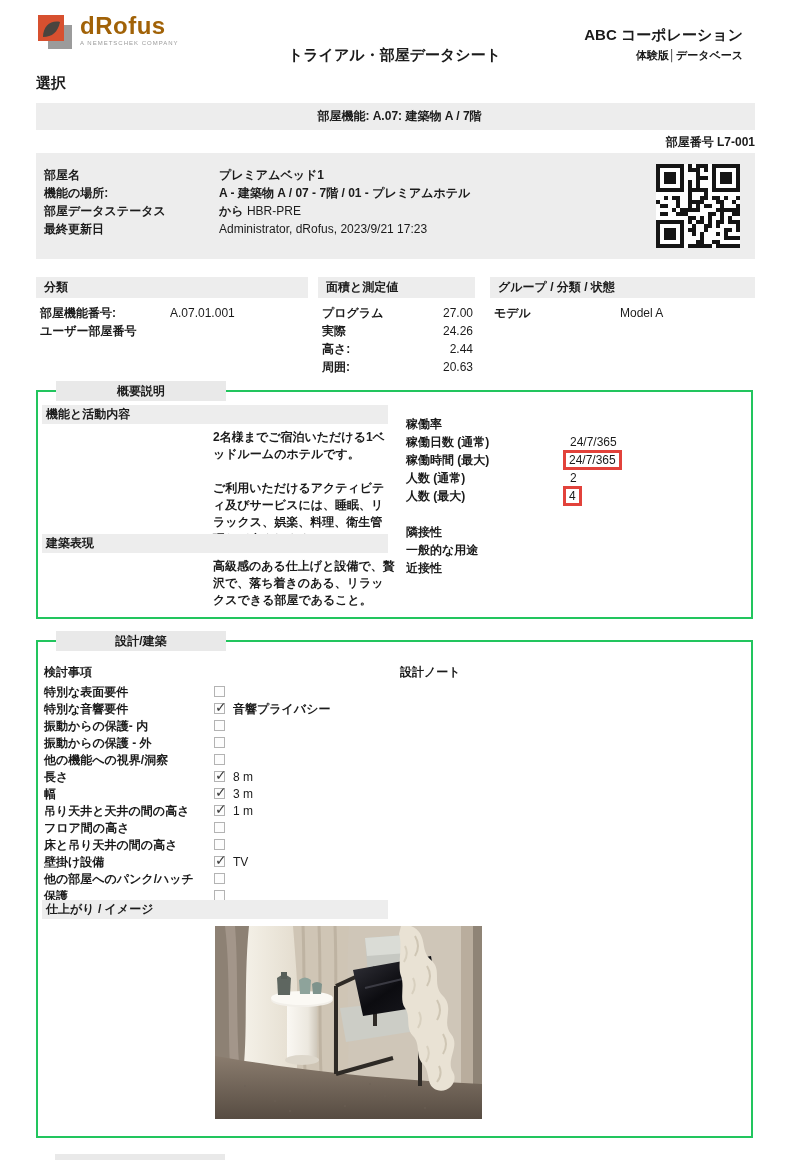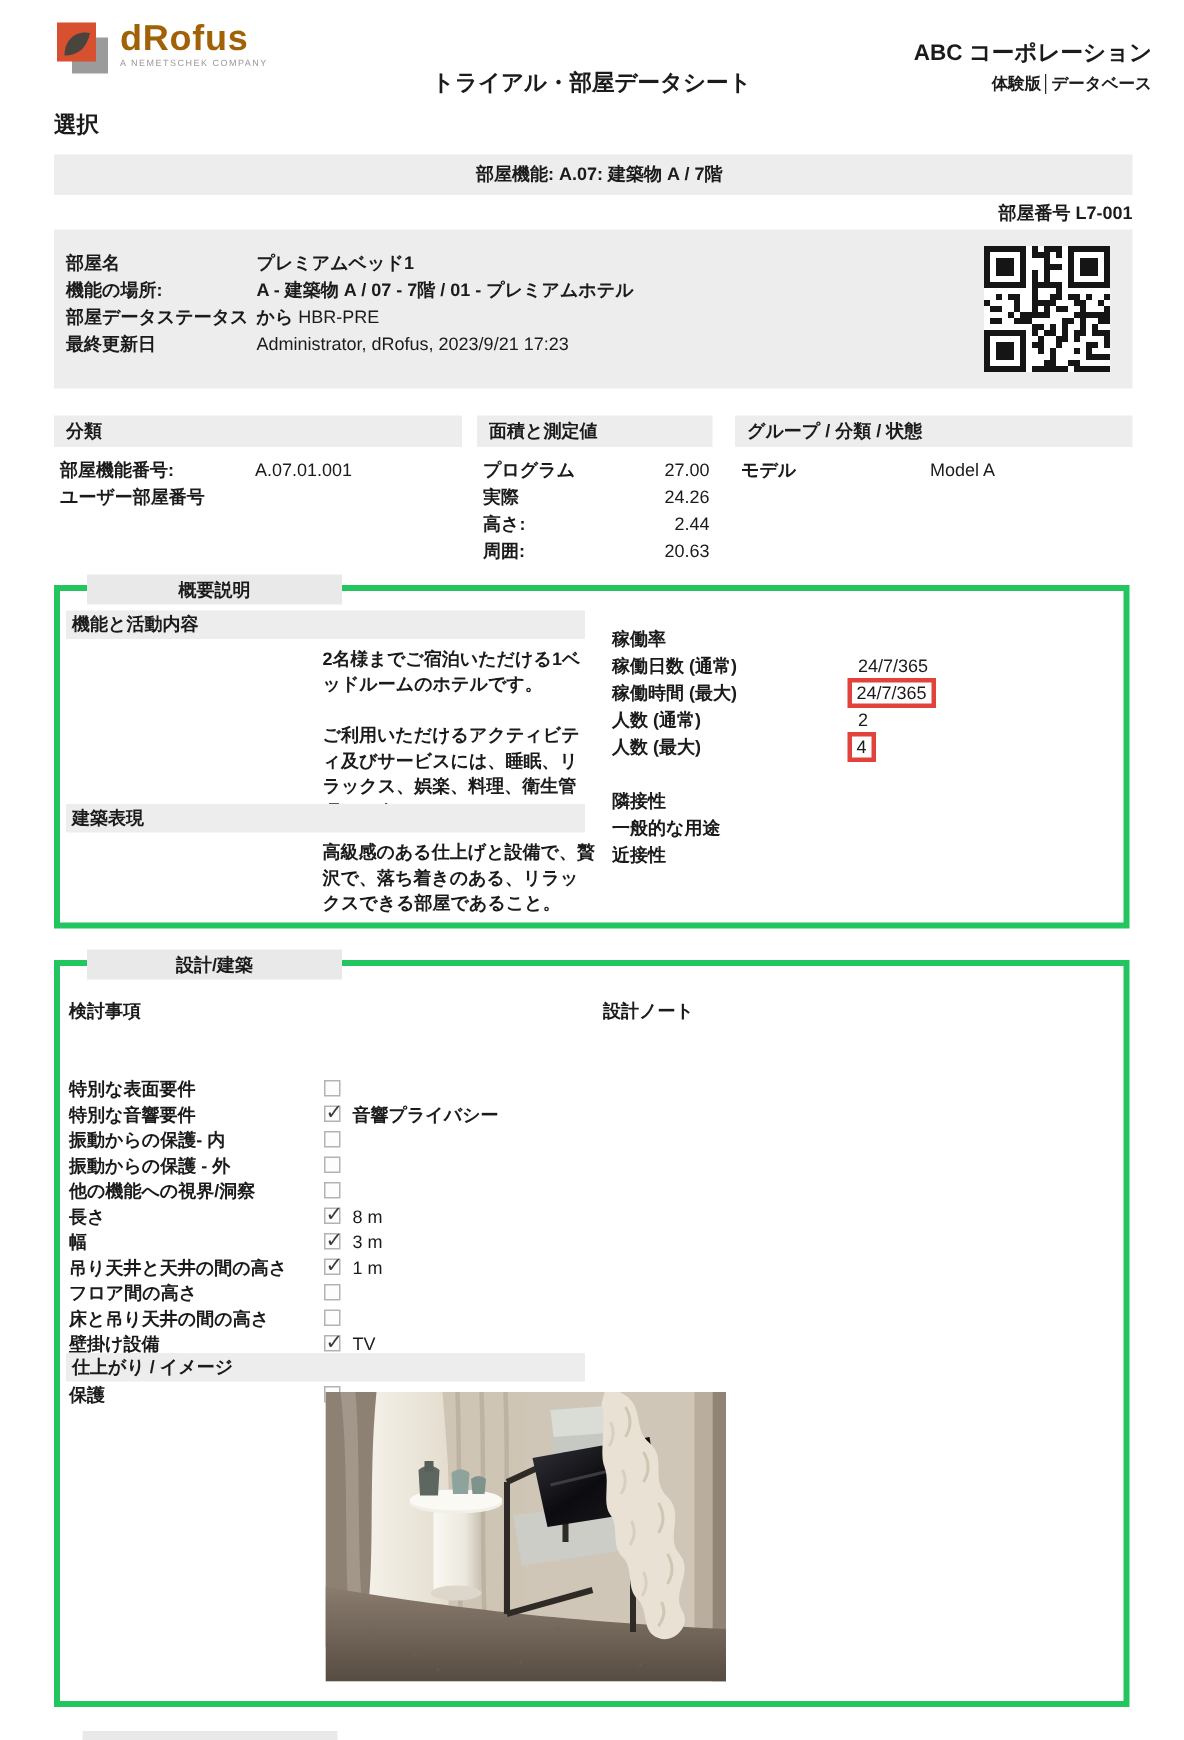--- a/index.html
+++ b/index.html
@@ -9,31 +9,31 @@
   .abs { position:absolute; }
   .b { font-weight:bold; }
   .bar { background:#ededed; font-weight:bold; font-size:12px; }
 
   
   .logo-wrap { left:36px; top:13px; display:flex; align-items:flex-start; }
   .logo-text { margin-left:6px; }
   .brand { font-size:24px; font-weight:bold; color:#a16207; line-height:26px; letter-spacing:0.5px; }
   .tagline { font-size:6px; color:#9a9a9a; letter-spacing:1px; margin-top:1px; }
   .doc-title { left:0; right:0; top:46px; text-align:center; font-size:15px; font-weight:bold; }
-  .org-block { right:21px; top:26px; text-align:right; }
+  .org-block { right:46px; top:26px; text-align:right; }
   .org-name { font-size:15px; font-weight:bold; }
   .org-sub { font-size:11px; font-weight:bold; margin-top:3px; }
 
   .select-heading { left:36px; top:74px; font-size:15px; font-weight:bold; }
   .function-bar { left:36px; top:103px; width:719px; height:27px; line-height:27px; padding-left:8px;text-align:center; }
   .room-number { right:34px; top:134px; font-size:12px; font-weight:bold; }
 
   
   .info-box { left:36px; top:153px; width:719px; height:106px; background:#ededed; padding:13px 0 0 8px; }
-  .info-row { display:flex; line-height:18px; }
+  .info-row { display:flex; line-height:18px;gap:48px; }
   .info-row .lbl { width:127px; font-weight:bold; flex:0 0 127px; }
   .info-row .val { width:440px; }
   .vb { font-weight:bold; }
   .qr { position:absolute; left:620px; top:11px; }
 
   
   .col-head { height:21px; line-height:21px; padding-left:8px; background:#ededed; font-weight:bold; }
   .col { top:277px; }
   .col .crow { display:flex; line-height:18px; margin-top:0; }
   .col .crow .lbl { font-weight:bold; }
@@ -41,40 +41,40 @@
   .c1 { left:36px; width:272px; }
   .c1 .lbl { flex:0 0 130px; }
   .c2 { left:318px; width:157px; }
   .c2 .lbl { flex:1 1 auto; }
   .c2 .val { text-align:center; flex:0 0 auto;margin-left:25px; }
   .c2 .col-body { padding-right:2px; }
   .c3 { left:490px; width:265px; }
   .c3 .lbl { flex:0 0 126px; }
 
   
-  .sec-box { border:4px solid #22c55e; background:#fff; }
+  .sec-box { border:2px solid #22c55e; background:#fff; }
   .sec-tab { position:absolute; top:-11px; left:18px; width:170px; height:20px; background:#e9e9e9;
              text-align:center; font-weight:bold; font-size:12px; line-height:20px; }
   .ov-box { left:36px; top:390px; width:717px; height:229px; }
   .in-bar { position:absolute; background:#ededed; font-weight:bold; height:19px; line-height:19px; padding-left:4px; }
   .fn-bar { left:4px; top:13px; width:346px; }
   .fn-text { position:absolute; left:175px; top:37px; width:180px; font-weight:bold; line-height:17px; }
   .fn-text p { margin-bottom:17px; }
   .arch-bar { left:4px; top:142px; width:346px; }
   .arch-text { position:absolute; left:175px; top:166px; width:182px; font-weight:bold; line-height:17px; }
   .occ { position:absolute; left:368px; top:23px; width:330px; line-height:18px; }
   .occ-row { display:flex; height:18px; }
   .occ-row .lbl { flex:0 0 164px; font-weight:bold; }
   .spacer18 { height:18px; }
   .hl { display:inline-block; border:3px solid #e2423b; padding:0 3px; line-height:14px; position:relative; left:-7px; top:-1px; background:#fff; }
 
   .dg-box { left:36px; top:640px; width:717px; height:498px; }
   .consider-head { position:absolute; left:6px; top:22px; font-weight:bold; }
   .notes-head { position:absolute; left:362px; top:22px; font-weight:bold; }
-  .checklist { position:absolute; left:6px; top:42px; width:400px;margin-top:32px; }
+  .checklist { position:absolute; left:6px; top:42px; width:400px; }
   .ck-row { display:flex; height:17px; align-items:flex-start; }
   .ck-row .lbl { flex:0 0 170px; font-weight:bold; line-height:17px; }
   .cb { width:11px; height:11px; border:1px solid #b3b3b3; background:#fdfdfd; display:inline-block;
         position:relative; margin-top:2px; flex:0 0 11px; }
   .cb.checked::after { content:"✓"; position:absolute; left:0; top:-5px; font-size:14px; font-weight:bold; color:#3b3b3b; }
   .ck-val { margin-left:8px; line-height:17px; }
   .ck-val.jb { font-weight:bold; }
   .finish-bar { left:4px; top:258px; width:346px; }
   .photo { position:absolute; left:177px; top:284px; width:267px; height:193px; }
   .next-tab { left:55px; top:1154px; width:170px; height:6px; background:#e9e9e9; }

